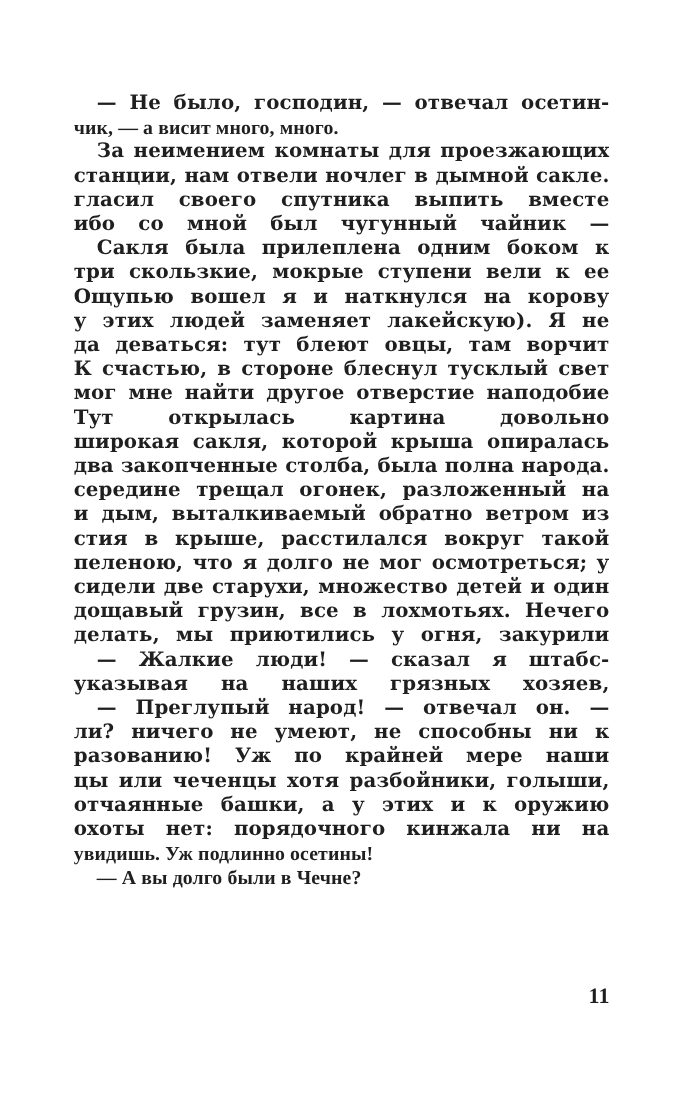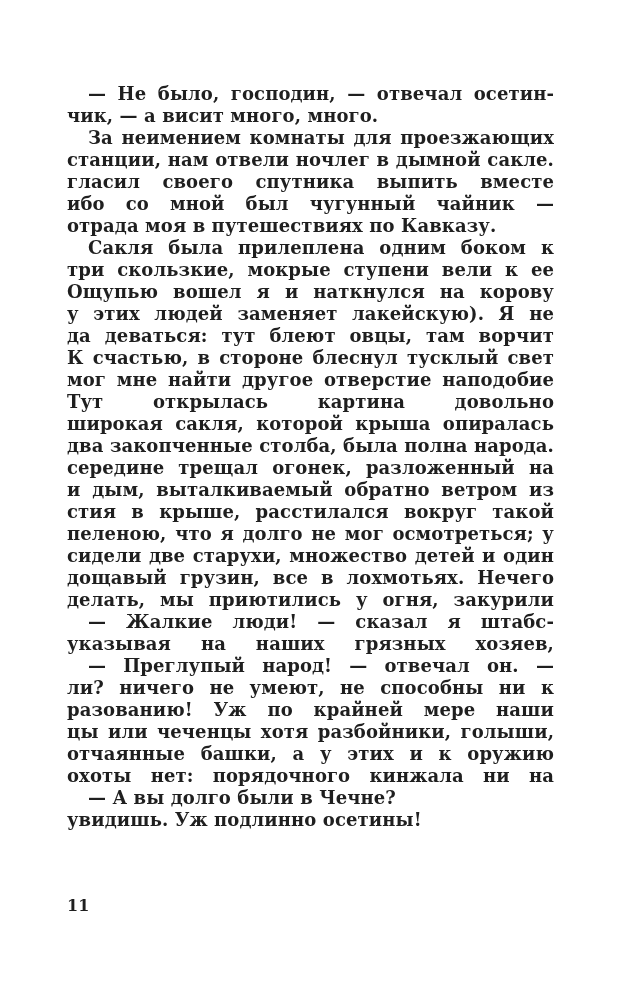--- a/index.html
+++ b/index.html
@@ -28,46 +28,47 @@
     font-size: 18px;
     line-height: 22px;
     height: 22px;
     overflow: hidden;
     text-align: justify;
     text-align-last: justify;
     letter-spacing: 0.1px;
   }
   .line.end {
     text-align-last: left;
+    font-family: Liberation Serif, serif;
   }
   .line.indent {
     text-indent: 21px;
   }
   .page-number {
     position: absolute;
     left: 67px;
     top: 893px;
     width: 487px;
-    text-align: left;
-    font-size: 16px;
+    text-align: right;
+    font-size: 20px;
     line-height: 26px;
+    font-family: Liberation Serif, serif;
   }
 </style>
 </head>
 <body>
 
 <div class="page">
   <main class="text-block">
     <div class="line indent">— Не было, господин, — отвечал осетин-извоз-</div>
     <div class="line end">чик, — а висит много, много.</div>
     <div class="line indent">За неимением комнаты для проезжающих на</div>
     <div class="line">станции, нам отвели ночлег в дымной сакле. Я при-</div>
     <div class="line">гласил своего спутника выпить вместе стакан чая,</div>
     <div class="line">ибо со мной был чугунный чайник — единственная</div>
-    <div class="line end">отрада моя в путешествиях по Кавказу.</div>
     <div class="line indent">Сакля была прилеплена одним боком к скале;</div>
     <div class="line">три скользкие, мокрые ступени вели к ее двери.</div>
     <div class="line">Ощупью вошел я и наткнулся на корову (хлев</div>
     <div class="line">у этих людей заменяет лакейскую). Я не знал, ку-</div>
     <div class="line">да деваться: тут блеют овцы, там ворчит собака.</div>
     <div class="line">К счастью, в стороне блеснул тусклый свет и по-</div>
     <div class="line">мог мне найти другое отверстие наподобие двери.</div>
     <div class="line">Тут открылась картина довольно занимательная:</div>
     <div class="line">широкая сакля, которой крыша опиралась на</div>
     <div class="line">два закопченные столба, была полна народа. По-</div>
@@ -79,17 +80,17 @@
     <div class="line">дощавый грузин, все в лохмотьях. Нечего было</div>
     <div class="line">делать, мы приютились у огня, закурили трубки,</div>
     <div class="line indent">— Жалкие люди! — сказал я штабс-капитану,</div>
     <div class="line">указывая на наших грязных хозяев, которые молча</div>
     <div class="line indent">— Преглупый народ! — отвечал он. — Поверите</div>
     <div class="line">ли? ничего не умеют, не способны ни к какому об-</div>
     <div class="line">разованию! Уж по крайней мере наши кабардин-</div>
     <div class="line">цы или чеченцы хотя разбойники, голыши, зато</div>
     <div class="line">отчаянные башки, а у этих и к оружию никакой</div>
     <div class="line">охоты нет: порядочного кинжала ни на одном не</div>
+    <div class="line end">увидишь. Уж подлинно осетины!</div>
     <div class="line indent end">— А вы долго были в Чечне?</div>
-    <div class="line end">увидишь. Уж подлинно осетины!</div>
   </main>
   <div class="page-number">11</div>
 </div>
 
 </body></html>

